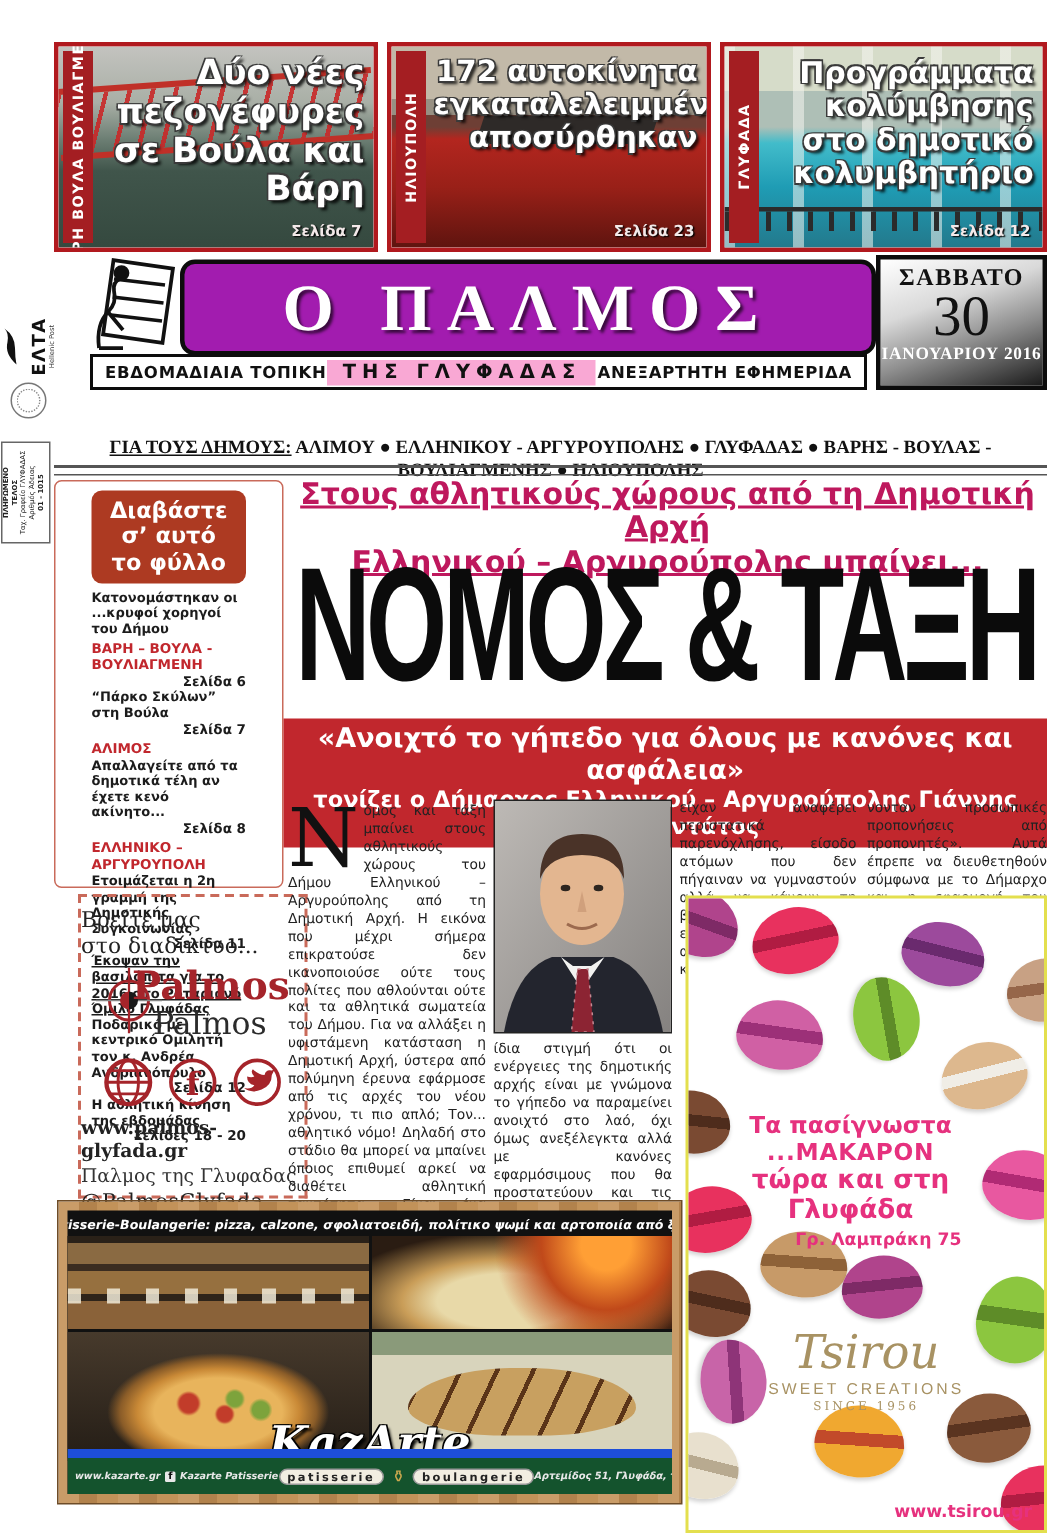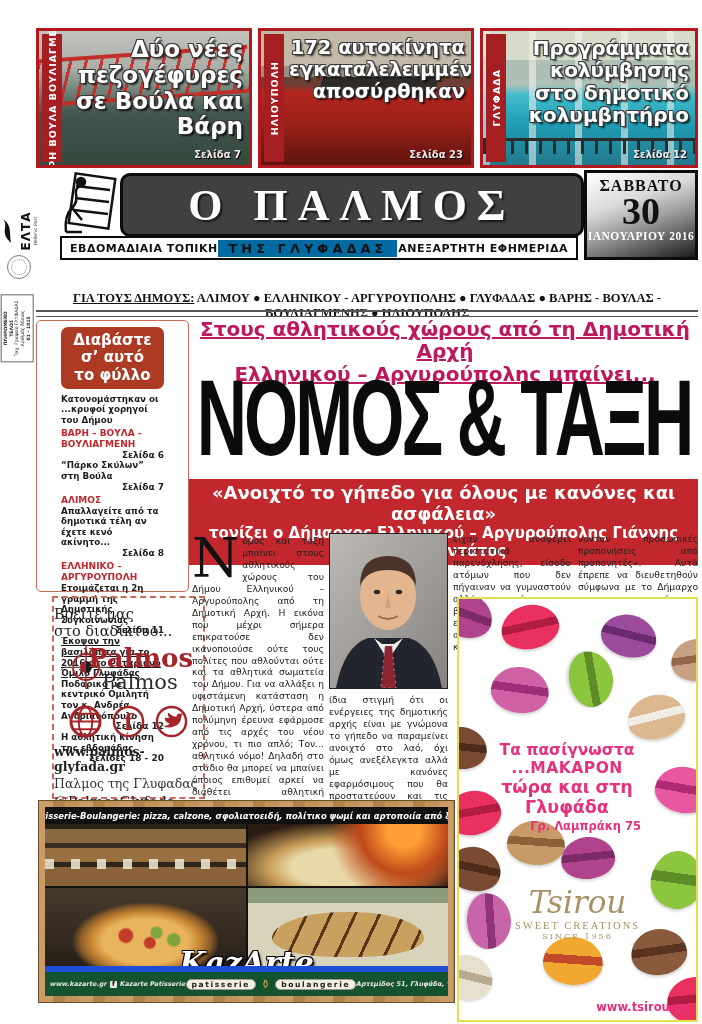--- a/index.html
+++ b/index.html
@@ -37,35 +37,35 @@
       #b3261f 46%,#992018 70%,#5f140f 100%);}
   .ph-car .wind{position:absolute;left:28%;top:34%;width:55%;height:14%;background:#2e2a28;transform:skewX(-18deg);}
   .ph-pool{background:linear-gradient(180deg,#d6dcc9 0 22%,#aebfb6 22% 40%,#42bcca 48%,#1f9cb4 70%,#23798c 100%);}
   .ph-pool .cols{position:absolute;inset:0;
       background:repeating-linear-gradient(90deg,rgba(245,245,240,.55) 0 7px,transparent 7px 46px);}
   .ph-pool .rail{position:absolute;left:0;right:0;bottom:8%;height:10%;
       background:repeating-linear-gradient(90deg,#2b2b2b 0 3px,transparent 3px 14px);border-top:3px solid #2b2b2b;}
 
   
   .press-logo{position:absolute;left:52px;top:172px;}
-  .mast-title{position:absolute;left:120px;top:173px;width:458px;height:58px;background:#404040;
+  .mast-title{position:absolute;left:120px;top:173px;width:458px;height:58px;background:#a21caf;
       border:3px solid #0c0c0c;border-radius:10px;display:flex;align-items:center;justify-content:center;}
   .mast-title span{font-family:"Liberation Serif","DejaVu Serif",serif;font-weight:bold;font-size:44px;
       color:#fff;letter-spacing:10px;text-shadow:2px 2px 2px rgba(0,0,0,.65);white-space:nowrap;}
   .datebox{position:absolute;left:584px;top:170px;width:114px;height:90px;box-sizing:border-box;
       border:3px solid #0c0c0c;background:linear-gradient(160deg,#ffffff 0%,#d9d9d9 35%,#8f8f8f 62%,#1a1a1a 100%);
       text-align:center;font-family:"Liberation Serif","DejaVu Serif",serif;}
   .datebox .d1{font-size:16px;font-weight:bold;color:#111;margin-top:4px;letter-spacing:1px;}
-  .datebox .d2{font-size:38px;font-weight:bold;color:#111;line-height:.85;}
+  .datebox .d2{font-size:38px;font-weight:normal;color:#111;line-height:.85;}
   .datebox .d3{font-size:11.5px;font-weight:bold;color:#fff;margin-top:3px;letter-spacing:.5px;}
   .tagline{position:absolute;left:60px;top:236px;width:518px;height:24px;box-sizing:border-box;
       border:2px solid #0c0c0c;background:#fff;display:flex;align-items:center;justify-content:space-between;
       padding:0 8px;}
   .tagline .t{font-size:11px;font-weight:bold;color:#111;letter-spacing:.5px;}
-  .tagline .mid{background:#0369a1;padding:1px 10px;font-size:13px;letter-spacing:4px;}
+  .tagline .mid{background:#f9a8d4;padding:1px 10px;font-size:13px;letter-spacing:4px;}
 
   
   .infobar{position:absolute;left:36px;top:272px;width:662px;height:16px;background:#0d0d0d;color:#fff;
       display:flex;align-items:center;justify-content:center;font-size:8px;font-weight:bold;letter-spacing:.2px;}
   .muni{position:absolute;left:36px;top:291px;width:662px;text-align:center;
       font-family:"Liberation Serif","DejaVu Serif",serif;font-weight:bold;font-size:12.5px;color:#111;}
   .muni .lbl{text-decoration:underline;}
   .rule2{position:absolute;left:36px;top:310px;width:662px;height:4px;
       border-top:2px solid #555;border-bottom:1px solid #555;}
 
@@ -117,21 +117,21 @@
       border:2px solid #e3df4e;background:#fff;overflow:hidden;}
   .mac{position:absolute;background:linear-gradient(180deg,var(--c) 0 38%,var(--d) 38% 56%,var(--c) 56% 100%);
       border-radius:50% 50% 50% 50%/55% 55% 45% 45%;box-shadow:0 2px 3px rgba(0,0,0,.18);}
   .mactxt{position:absolute;left:8px;top:142px;width:200px;text-align:center;color:#e6317e;font-weight:bold;}
   .mactxt .m1{font-size:15.5px;}
   .mactxt .m2{font-size:15.5px;letter-spacing:.5px;}
   .mactxt .m3{font-size:17.5px;}
   .mactxt .m4{font-size:11.5px;text-align:right;padding-right:26px;margin-top:2px;}
   .tsirou{position:absolute;left:0;right:0;top:288px;text-align:center;color:#a89263;}
   .tsirou .b{font-family:"DejaVu Serif","Liberation Serif",serif;font-style:italic;font-size:31px;line-height:1;}
-  .tsirou .c{font-size:10.5px;letter-spacing:2px;font-family:Liberation Serif, serif;margin-top:2px;}
+  .tsirou .c{font-size:10.5px;letter-spacing:2px;font-family:Liberation Sans, sans-serif;margin-top:2px;}
   .tsirou .d{font-size:8px;letter-spacing:2px;font-family:"DejaVu Serif",serif;margin-top:1px;}
   .tsurl{position:absolute;right:8px;bottom:6px;color:#e6317e;font-weight:bold;font-size:11.5px;}
 
   
   .kaz{position:absolute;left:38px;top:800px;width:417px;height:203px;box-sizing:border-box;
       background:repeating-linear-gradient(90deg,#c99c68 0 14px,#b2824c 14px 26px,#c29259 26px 40px);
       padding:6px;border:1px solid #6d4c28;}
   .kaz-in{position:relative;width:100%;height:100%;background:#111;overflow:hidden;}
   .kaz-head{height:17px;display:flex;align-items:center;justify-content:center;color:#fff;
       font-size:8.4px;font-weight:bold;font-style:italic;white-space:nowrap;}

